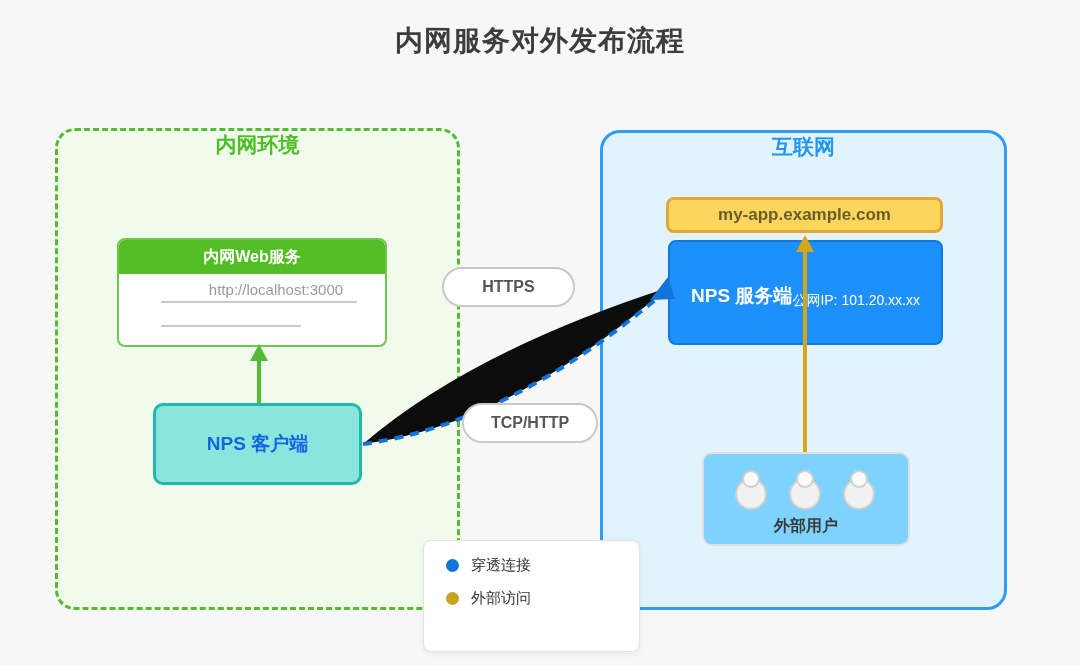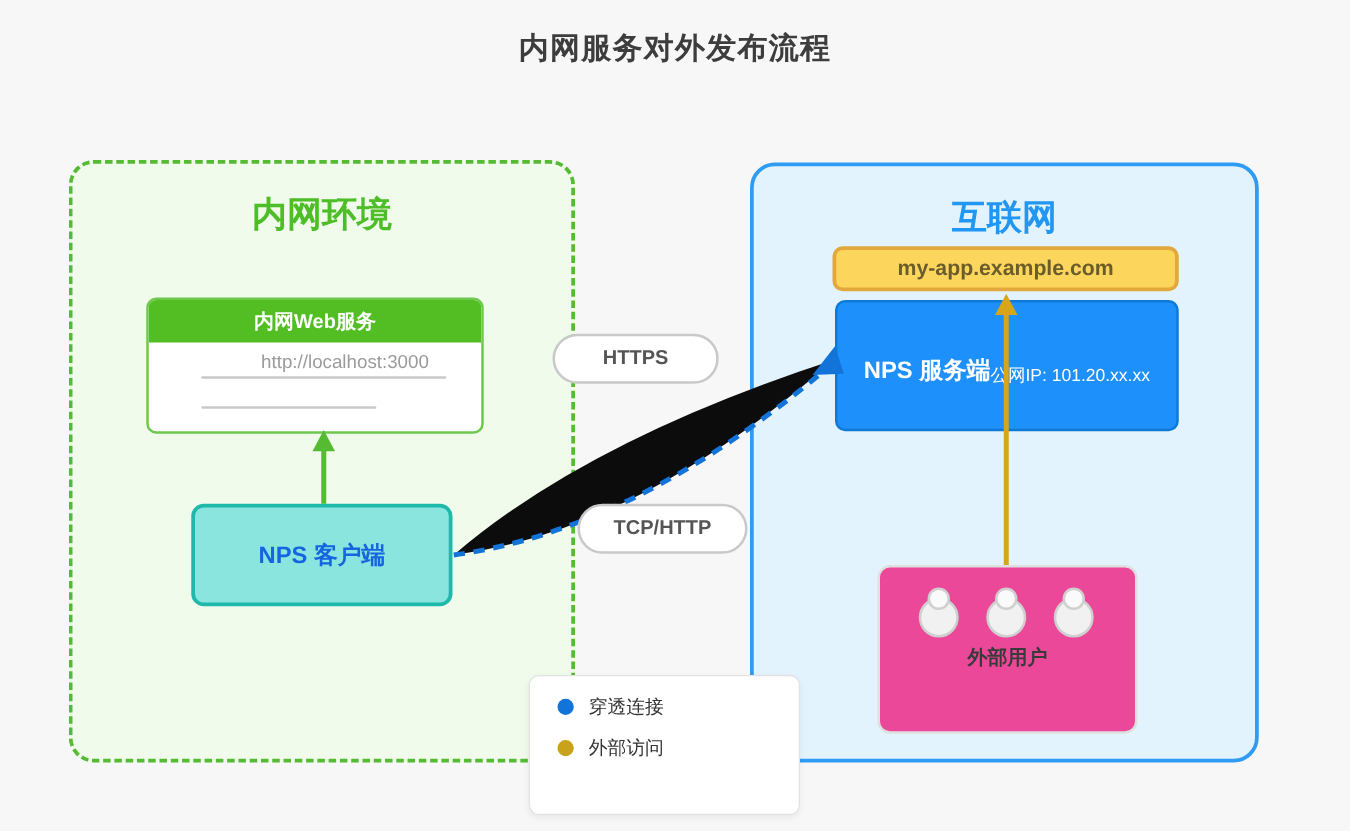--- a/index.html
+++ b/index.html
@@ -1,35 +1,35 @@
 <!DOCTYPE html>
 <html><head>
 <meta charset="utf-8">
 <style>
   * { margin:0; padding:0; box-sizing:border-box; }
   body { background:#e9e9e9; font-family:"Liberation Sans", sans-serif; }
   .canvas { position:relative; width:1080px; height:665px; background:#f7f7f8; overflow:hidden; }
 
   .diagram-title {
     position:absolute; left:0; top:22px; width:100%;
-    text-align:center; font-size:24px; font-weight:bold; color:#3d3d3d;
+    text-align:center; font-size:28px; font-weight:bold; color:#3d3d3d;
     letter-spacing:1px;
   }
 
   
   .zone { position:absolute; border-radius:20px; z-index:1; }
   .zone-intranet {
     left:55px; top:128px; width:405px; height:482px;
     background:#f0fbec; border:3px dashed #55bb33;
   }
   .zone-internet {
     left:600px; top:130px; width:407px; height:480px;
     background:#e3f3fe; border:3px solid #2e9bf5;
   }
-  .zone-label { display:block; text-align:center; margin-top:22px; font-size:28px; font-weight:bold; }
+  .zone-label { display:block; text-align:center; font-size:21px; font-weight:bold; }
   .zone-intranet .zone-label { color:#4dbe27; }
   .zone-internet .zone-label { color:#2196f3;text-align:center; }
 
   
   .web-service {
     position:absolute; left:117px; top:238px; width:270px; height:109px;
     background:#ffffff; border:2px solid #6fc84e; border-radius:8px; z-index:2;
     overflow:hidden;
   }
   .web-service-header {
@@ -62,22 +62,22 @@
   .nps-server {
     position:absolute; left:668px; top:240px; width:275px; height:105px;
     background:#1e90fb; border:2px solid #0d7ad6; border-radius:8px; z-index:2;
     display:flex; flex-direction:row; align-items:center; justify-content:center;
     padding-top:6px;
   }
   .nps-server-title { color:#fff; font-size:19px; font-weight:bold; }
   .nps-server-sub { color:#fff; font-size:14px; margin-top:10px; }
 
   .external-users {
-    position:absolute; left:702px; top:452px; width:208px; height:135px;
-    background:#ec4899; border:2px solid #dfdfdf; border-radius:10px; z-index:2;
+    position:absolute; left:702px; top:452px; width:208px; height:94px;
+    background:#7dd3fc; border:2px solid #dfdfdf; border-radius:10px; z-index:2;
   }
   .users-row { display:flex; justify-content:center; gap:20px; margin-top:16px; }
   .user-icon { position:relative; width:34px; height:40px; }
   .user-body {
     position:absolute; left:0; top:8px; width:32px; height:32px;
     background:#f1f1f1; border:2px solid #cfcfcf; border-radius:50%;
   }
   .user-head {
     position:absolute; left:7px; top:0; width:18px; height:18px;
     background:#fafafa; border:2px solid #cfcfcf; border-radius:50%; z-index:1;

